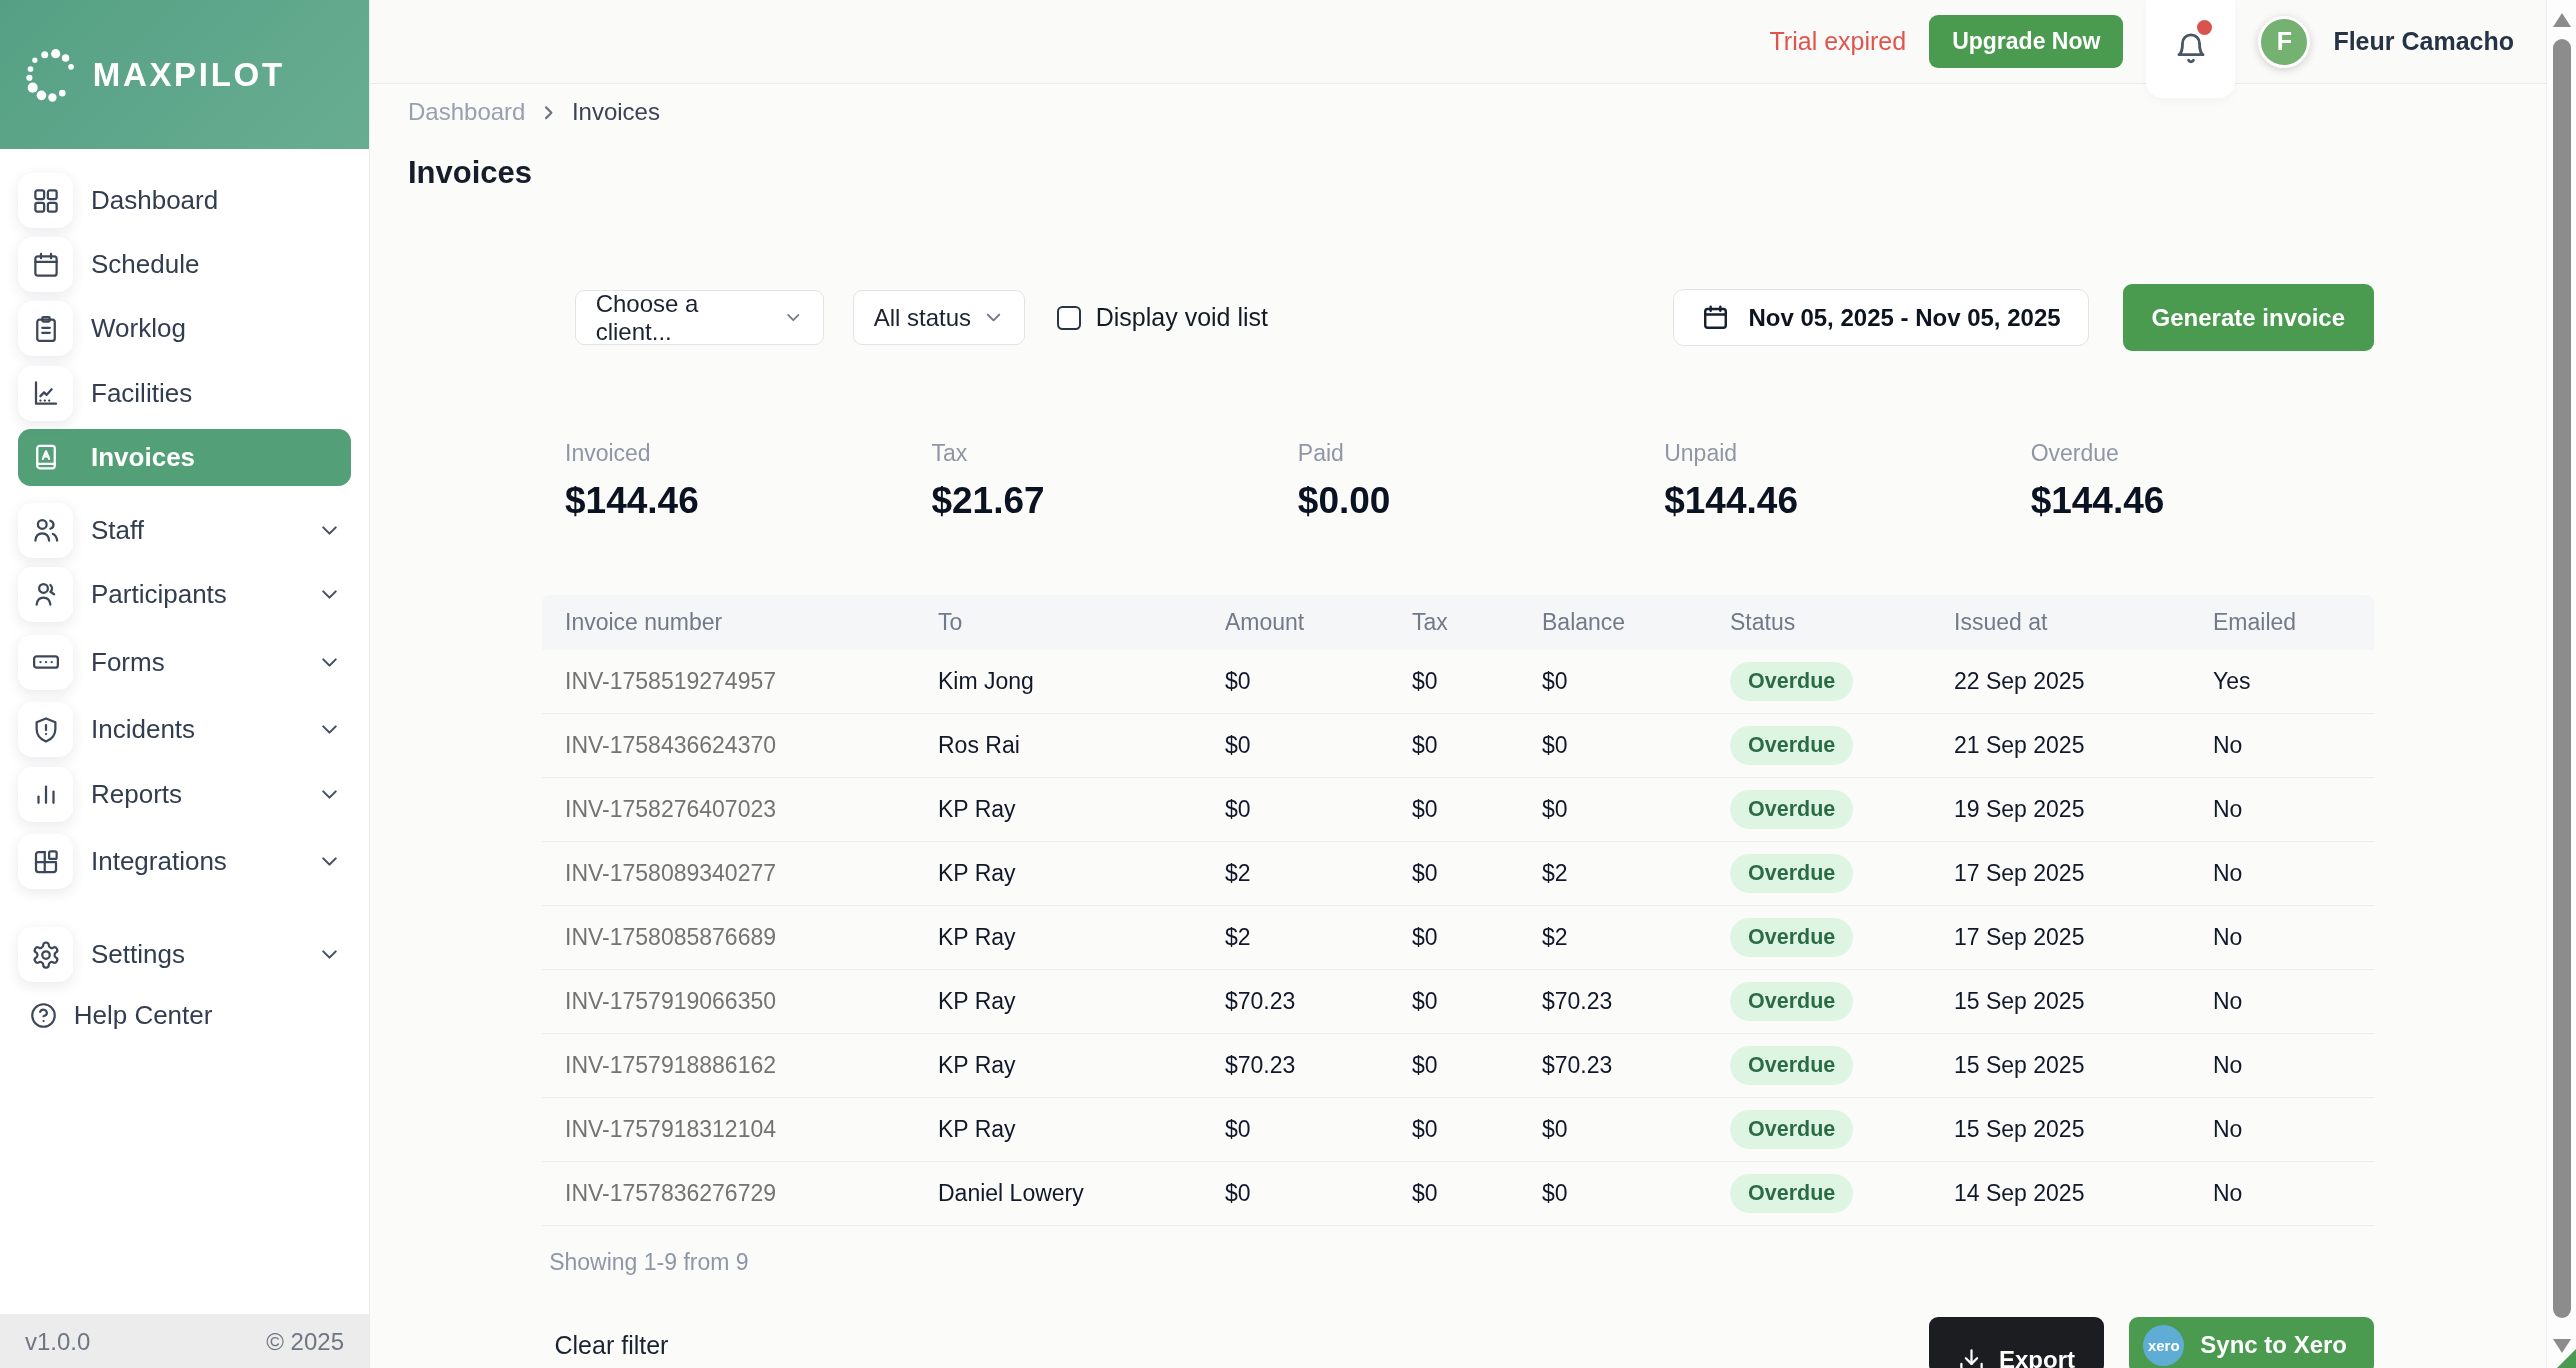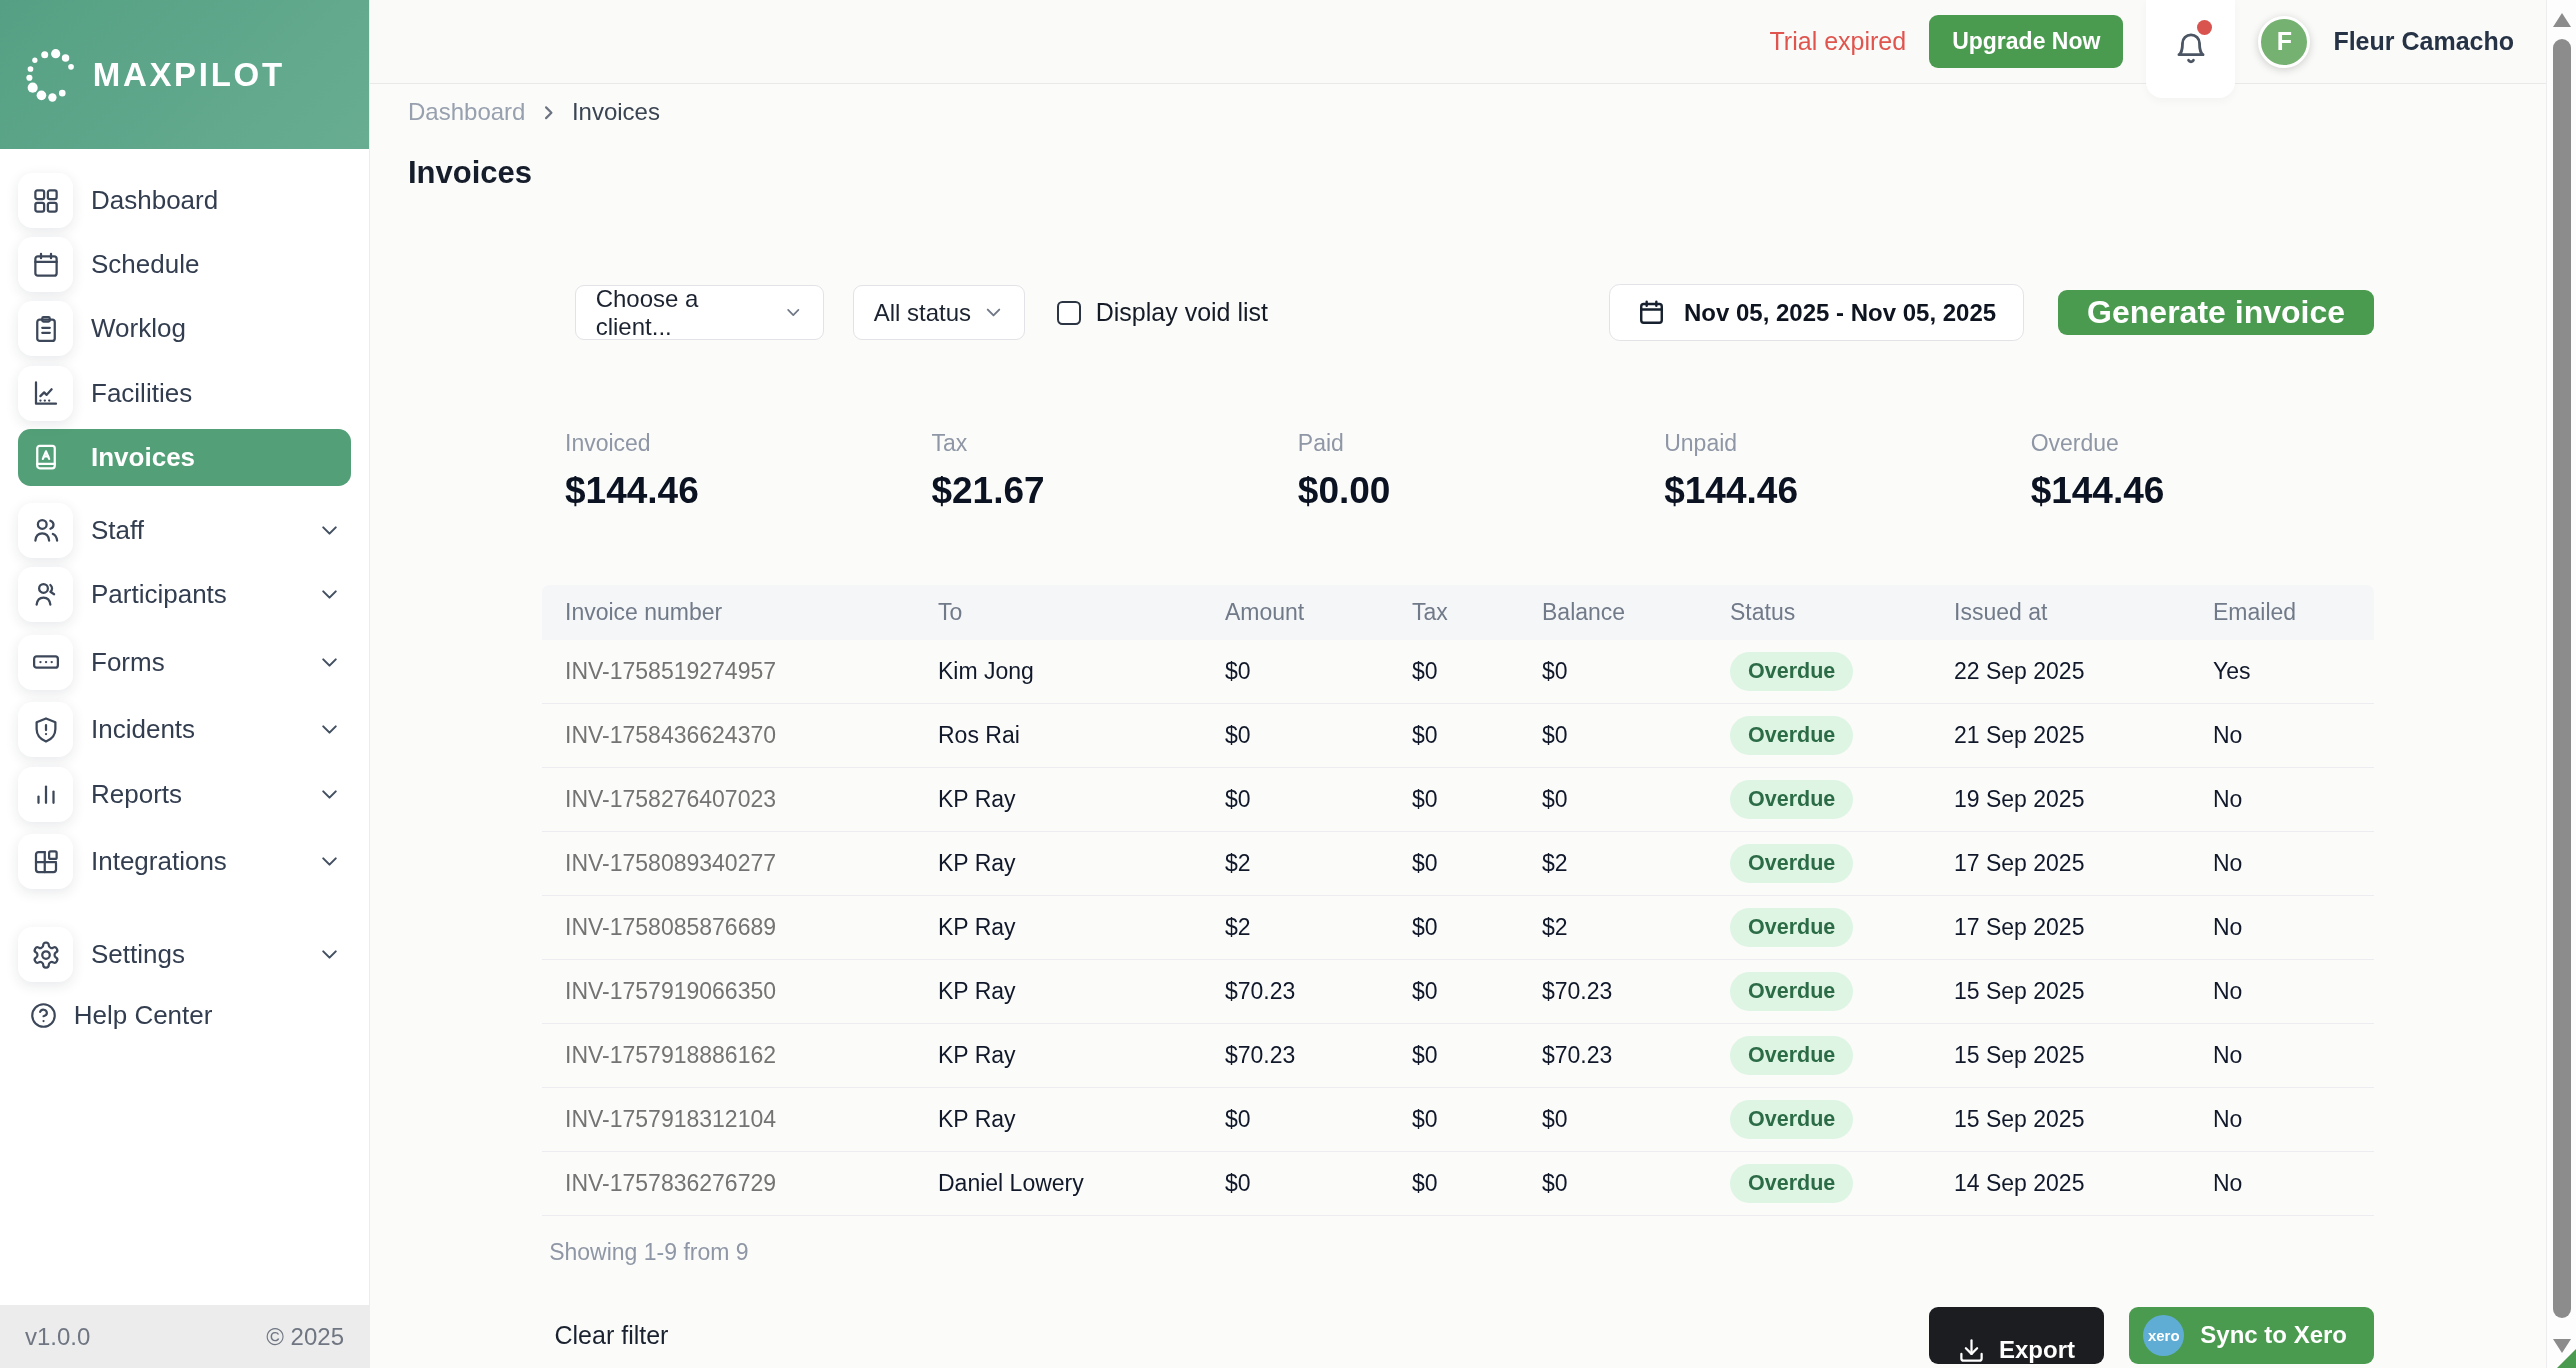--- a/index.html
+++ b/index.html
@@ -23,21 +23,21 @@
   .nav-item .chev { margin-left:auto; margin-right:9px; width:25px; height:25px; stroke:#435062; fill:none;
                     stroke-width:2; stroke-linecap:round; stroke-linejoin:round; }
   .nav-item.active { background:#53a078; color:#fff; font-weight:600; }
   .nav-item.active .icon-card { background:transparent; box-shadow:none; }
   .nav-item.active svg.ic { stroke:#fff; }
   .gap-md { margin-top:16px; } .gap-sm { margin-top:10.7px; } .gap-lg { margin-top:36px; }
   .help-row { display:flex; align-items:center; gap:16px; height:50px; padding-left:10.7px;
               font-size:26px; color:#323d4f; cursor:pointer; }
   .help-row svg { width:29px; height:29px; stroke:#3c4759; fill:none; stroke-width:1.8;
                   stroke-linecap:round; stroke-linejoin:round; }
-  .sidebar-footer { height:64px; background:#ececec; display:flex; align-items:center;
+  .sidebar-footer { height:55px; background:#ececec; display:flex; align-items:center;
                     justify-content:space-between; padding:0 25px; color:#6f7682; font-size:24px; }
 
   
   .main { flex:1; display:flex; flex-direction:column; min-width:0; }
   .topbar { height:84px; background:#fafaf8; border-bottom:1.8px solid #e9e9e9; display:flex;
             align-items:center; justify-content:flex-end; padding-right:32px; gap:23px; position:relative; z-index:3; }
   .trial { color:#e0544e; font-weight:normal; font-size:25px; }
   .btn { border:none; cursor:pointer; font-family:inherit; }
   .btn-upgrade { background:#4a9b4f; color:#fff; font-weight:bold; font-size:23px;
                  padding:13.4px 23px; border-radius:9px; }
@@ -73,22 +73,22 @@
   .sel-status { margin-left:29px; gap:10.7px; }
   .void-wrap { display:flex; align-items:center; gap:14.3px; margin-left:32px; cursor:pointer; }
   .checkbox { width:24px; height:24px; border:2.2px solid #2b3442; border-radius:5.4px; background:#fff; }
   .void-label { font-size:25px; color:#141a26; }
   .filters .spacer { flex:1; }
   .date-btn { height:57px; background:#fff; border:1.8px solid #e3e3e7; border-radius:10.7px;
               display:flex; align-items:center; gap:18px; padding:0 27px; font-size:24px;
               font-weight:600; color:#0d1420; cursor:pointer; }
   .date-btn svg { width:29px; height:29px; stroke:#16202e; fill:none; stroke-width:2;
                   stroke-linecap:round; stroke-linejoin:round; }
-  .btn-generate { margin-left:34px; height:45px; background:#4a9b4f; color:#fff; font-weight:bold;
-                  font-size:32px; padding:0 29px; border-radius:9px; }
+  .btn-generate { margin-left:34px; height:67px; background:#4a9b4f; color:#fff; font-weight:bold;
+                  font-size:24px; padding:0 29px; border-radius:9px; }
 
   .summary { margin-top:89px; display:flex; }
   .sum-item { width:370px; padding-left:23px; }
   .sum-label { font-size:23px; color:#8f97a6; }
   .sum-value { margin-top:12.5px; font-size:37px; font-weight:bold; color:#0b1322; }
 
   .table { margin-top:73px; }
   .thead { display:flex; align-items:center; height:55px; background:#f5f6f8; border-radius:7.2px 7.2px 0 0; }
   .th { font-size:23px; color:#717a89; padding-left:23px; }
   .trow { display:flex; align-items:center; height:64px; border-bottom:1.8px solid #ecedf0; }

